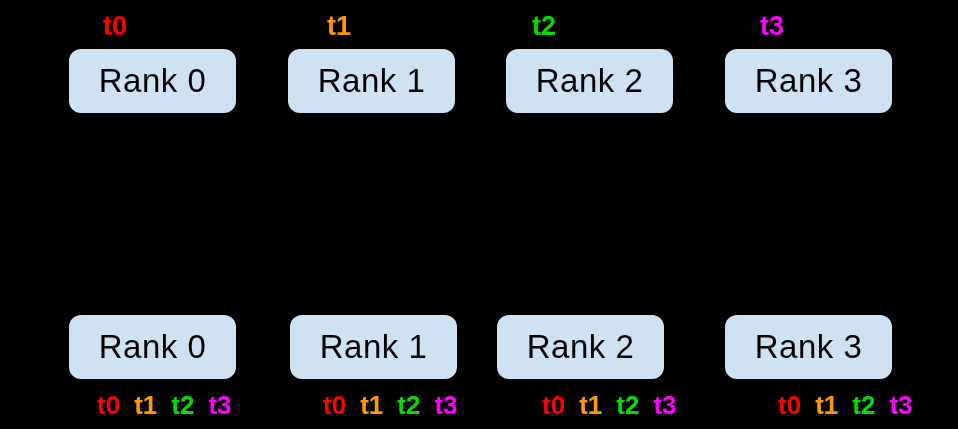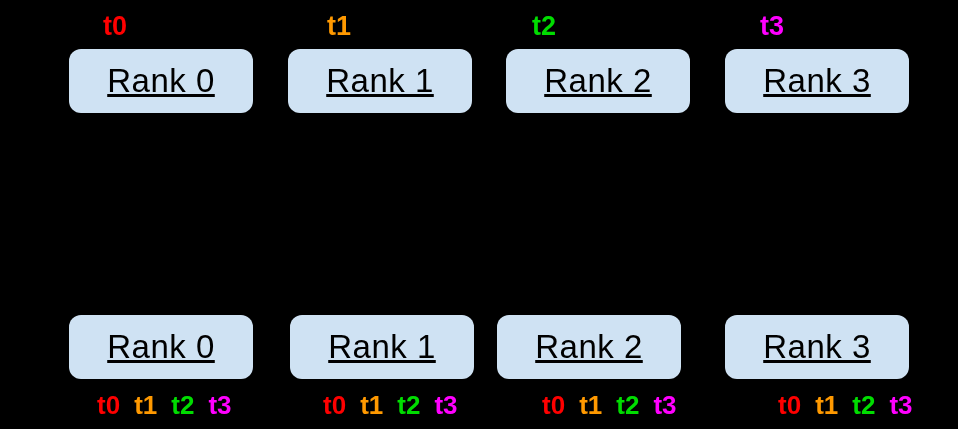--- a/index.html
+++ b/index.html
@@ -10,31 +10,30 @@
   .canvas {
     position: relative;
     width: 958px;
     height: 429px;
     background: #000000;
     font-family: "Liberation Sans", "DejaVu Sans", sans-serif;
     overflow: hidden;
   }
   .rank-box {
     position: absolute;
-    width: 184px;
+    width: 167px;
     height: 64px;
     border-radius: 12px;
     background: #cfe2f3;
     display: flex;
     align-items: center;
     justify-content: center;
     font-size: 33px;
     color: #000000;
     letter-spacing: 0.5px;
-    text-decoration: underline;
   }
   .thread-label {
     position: absolute;
     font-weight: bold;
     font-size: 27px;
     line-height: 27px;
     white-space: nowrap;
   }
   .thread-group {
     position: absolute;

